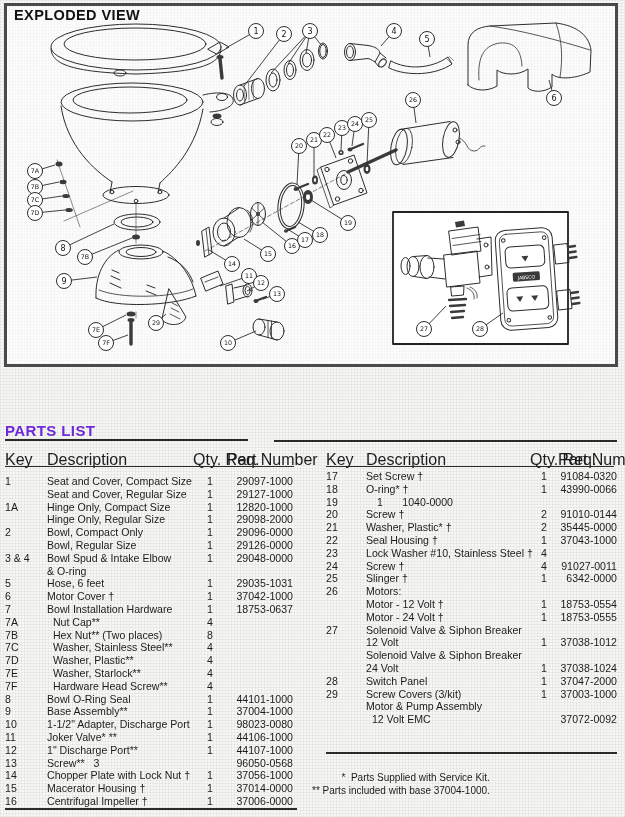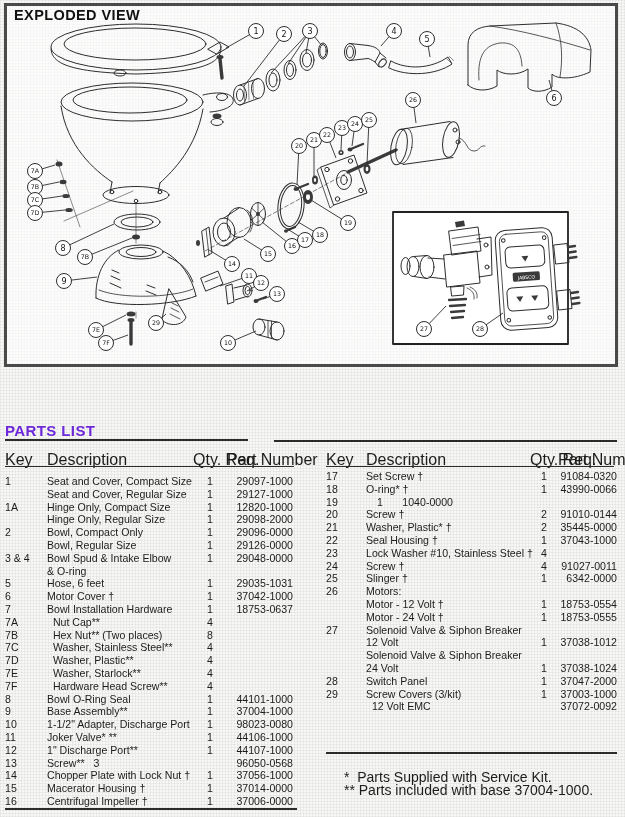--- a/index.html
+++ b/index.html
@@ -58,21 +58,21 @@
   .row{height:12.8px;line-height:12.8px;font-size:10.6px;}
   .c{flex:0 0 auto;overflow:visible;}
   .t-left .key,.h-left .key{width:42px;}
   .t-left .desc,.h-left .desc{width:146px;}
   .t-left .qty,.h-left .qty{width:34px;text-align:center;}
   .t-left .part,.h-left .part{width:66px;text-align:right;}
   .t-right .key,.h-right .key{width:40px;}
   .t-right .desc,.h-right .desc{width:164px;}
   .t-right .qty,.h-right .qty{width:28px;text-align:center;}
   .t-right .part,.h-right .part{width:59px;text-align:right;}
-  .footnotes{position:absolute;left:344px;top:771px;font-size:14px;}
+  .footnotes{position:absolute;left:312px;top:771px;font-size:10px;text-align:right;}
   .fn{height:13.2px;line-height:13.2px;white-space:pre;}
 </style>
 </head>
 <body>
 
 <div class="page">
 
   <div class="diagram-box"></div>
   <div class="diagram-title">EXPLODED VIEW</div>
 
@@ -792,20 +792,26 @@
       </div>
 
       <div class="row">
         <span class="c key">29</span>
         <span class="c desc">Screw Covers (3/kit)</span>
         <span class="c qty">1</span>
         <span class="c part">37003-1000</span>
       </div>
 
 
+      <div class="row">
+        <span class="c key"></span>
+        <span class="c desc">Motor &amp; Pump Assembly</span>
+        <span class="c qty"></span>
+        <span class="c part"></span>
+      </div>
 
       <div class="row">
         <span class="c key"></span>
         <span class="c desc">  12 Volt EMC</span>
         <span class="c qty"></span>
         <span class="c part">37072-0092</span>
       </div>
 
     </div>
 

